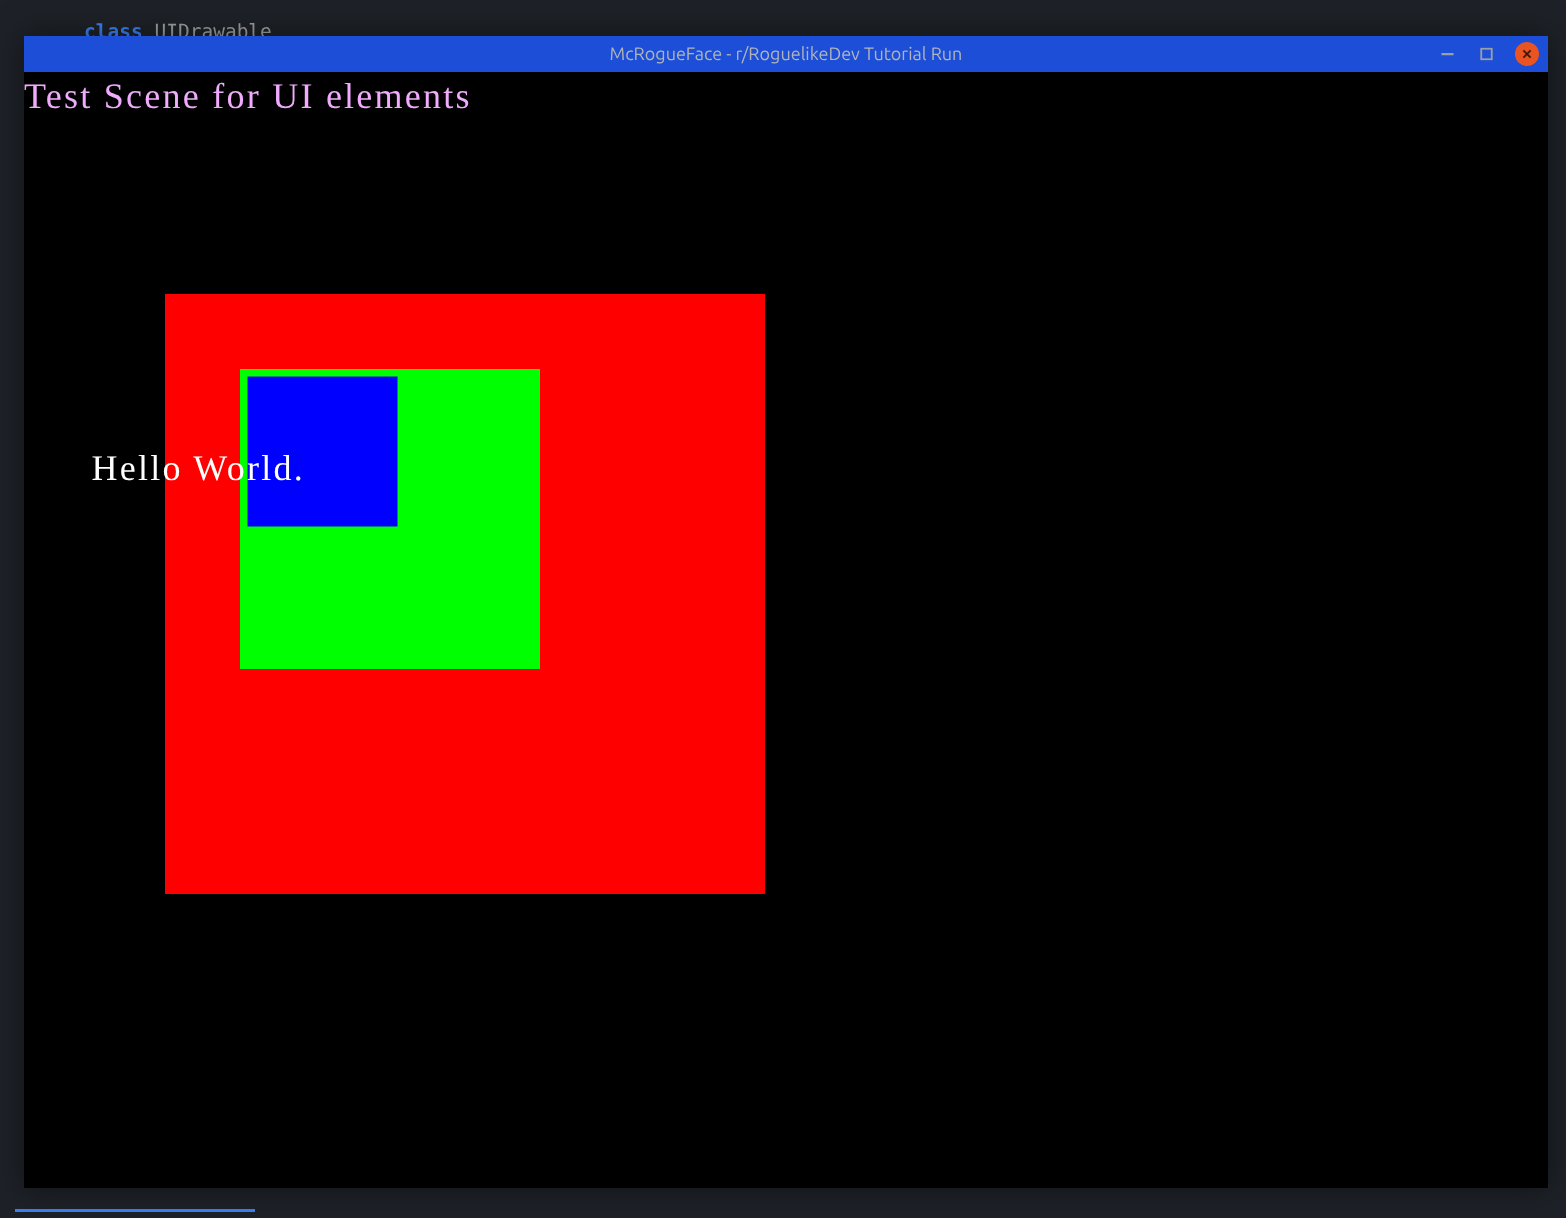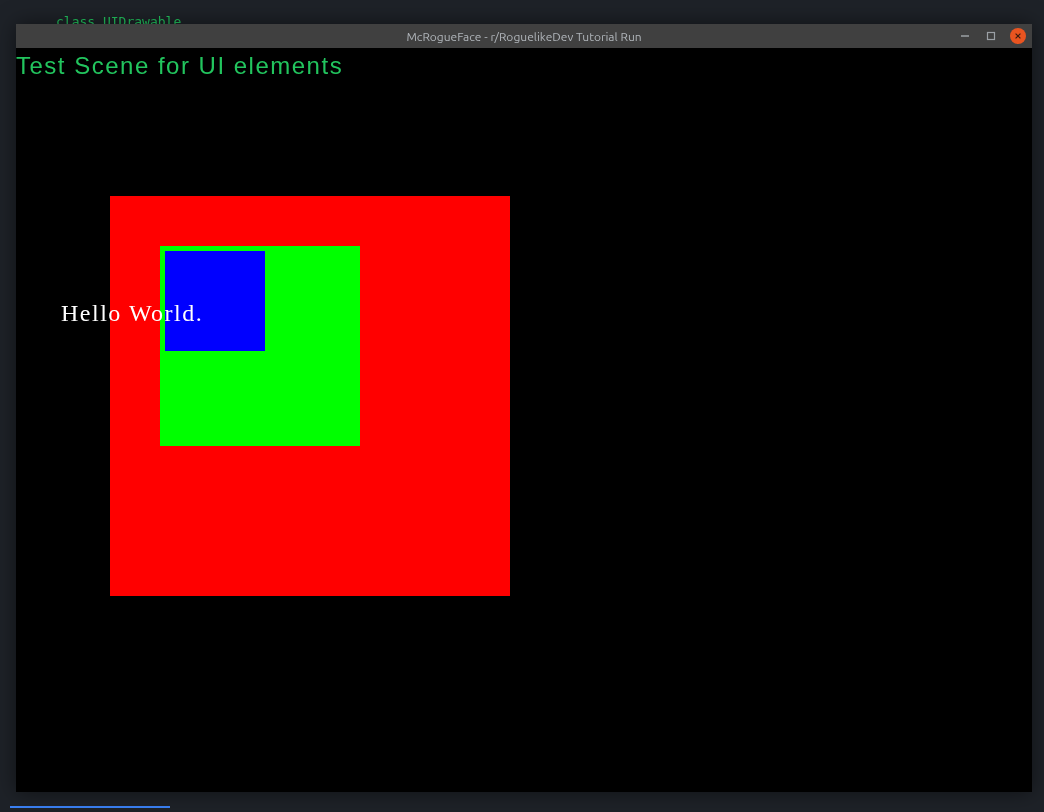--- a/index.html
+++ b/index.html
@@ -29,22 +29,22 @@
     }
 
     .editor-text {
       position: absolute;
       left: 56px;
       top: 14px;
       font-family: monospace;
       font-size: 13px;
     }
 
-    .kw-red { color: #22c55e; }
-    .kw-orange { color: #22c55e; margin-top: 14px; }
+    .kw-red { color: #3b82f6; font-weight: bold; }
+    .kw-orange { color: #a3a3a3; margin-top: 14px; }
 
     .bottom-underline {
       position: absolute;
       left: 10px;
       bottom: 4px;
       width: 160px;
       height: 2px;
       background: #3b82f6;
     }
 
@@ -54,21 +54,21 @@
       left: 16px;
       top: 24px;
       width: 1016px;
       height: 768px;
       background: #000;
       box-shadow: 0 0 20px rgba(0,0,0,0.5);
     }
 
     .titlebar {
       height: 24px;
-      background: #404040;
+      background: #1d4ed8;
       display: flex;
       align-items: center;
       position: relative;
     }
 
     .titlebar-title {
       flex: 1;
       text-align: center;
       color: #b0b5ba;
       font-size: 12px;
@@ -117,23 +117,23 @@
       position: relative;
       width: 100%;
       height: calc(100% - 24px);
       background: #000000;
     }
 
     .scene-title {
       position: absolute;
       left: 0px;
       top: 4px;
-      color: #22c55e;
+      color: #f0abfc;
       font-size: 24px;
-      font-family: Liberation Sans, sans-serif;
+      font-family: Liberation Serif, serif;
       letter-spacing: 1.5px;
       white-space: pre;
     }
 
     .rect-red {
       position: absolute;
       left: 94px;
       top: 148px;
       width: 400px;
       height: 400px;

